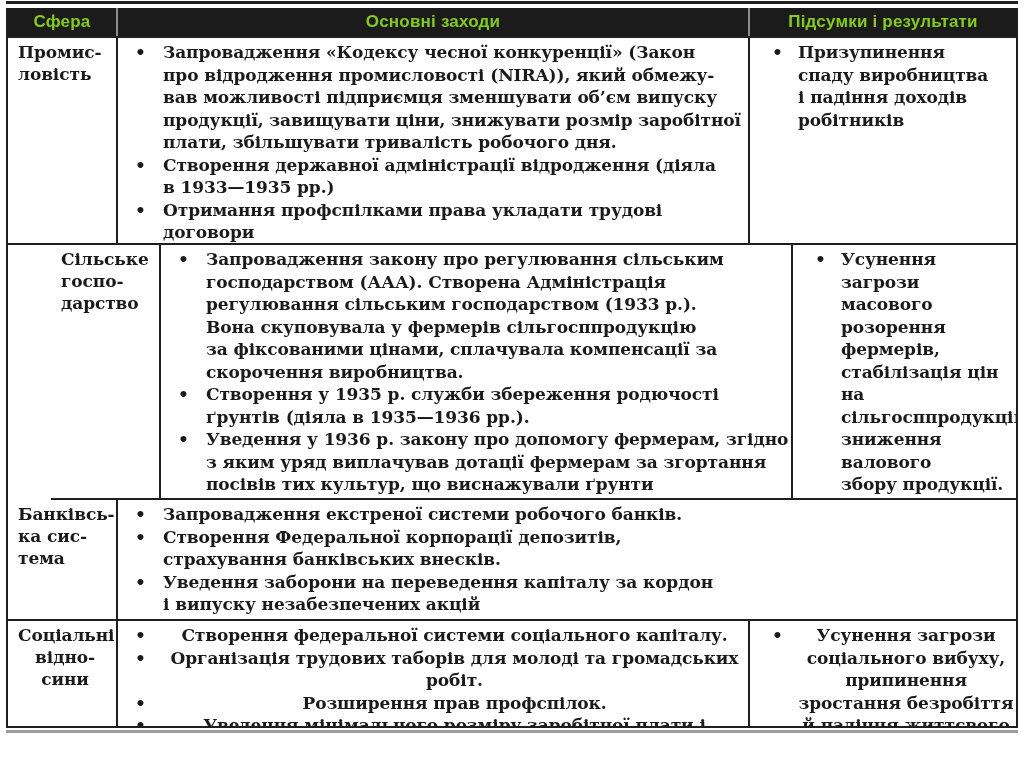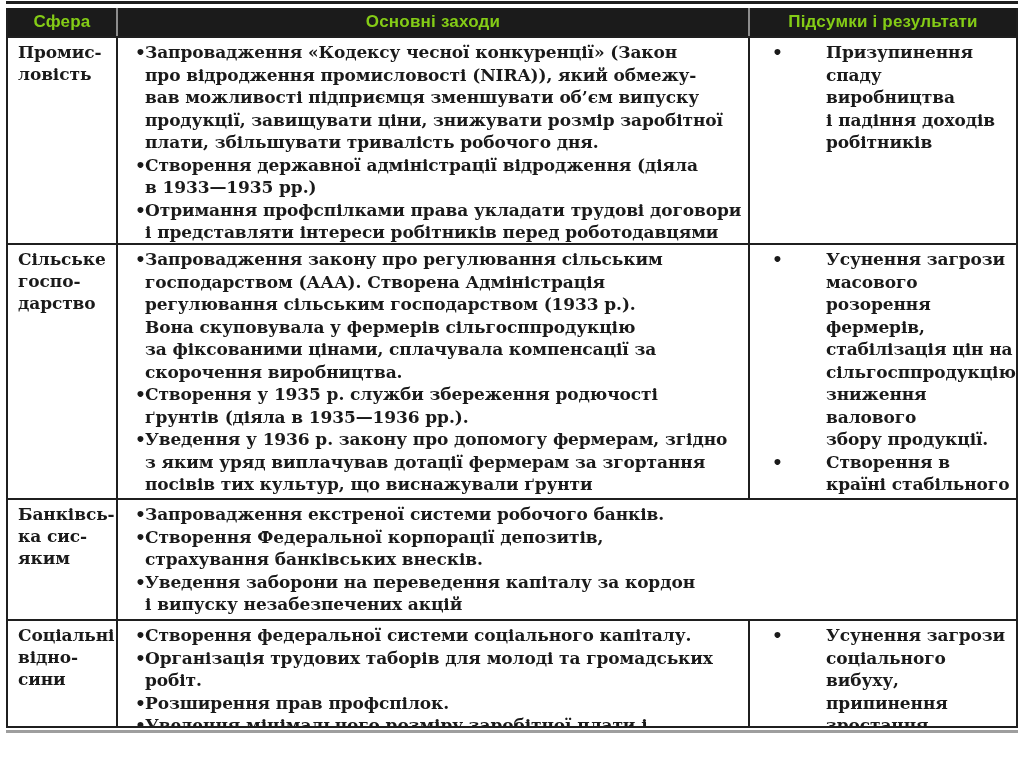--- a/index.html
+++ b/index.html
@@ -27,33 +27,33 @@
   }
   .cell:last-child { border-right:none; }
   .row.header { height:30px; background:#1b1b1b; }
   .row.header .cell {
     border-right:2px solid #8d8d8d;
     display:flex; align-items:center; justify-content:center;
     color:#84cc16; font-family:"Liberation Sans", sans-serif;
     font-weight:bold; font-size:17px; letter-spacing:0.2px;
   }
   .row.header .cell:last-child { border-right:none;text-align:right; }
-  .r1 { height:207px; } .r2 { height:255px; } .r3 { height:121px; } .r4 { height:105px; }
+  .r1 { height:207px; } .r2 { height:255px;margin-left:43px; } .r3 { height:121px; } .r4 { height:105px;text-align:center; }
   .sphere {
     padding:3px 4px 0 10px; font-weight:bold; font-size:17px;
     line-height:22px; white-space:pre-line; letter-spacing:-0.1px;
   }
   ul.bullets { margin:0; padding:3px 2px 0 0; list-style:none; }
   ul.bullets li {
     position:relative; font-weight:bold; font-size:17px;
     line-height:22.5px; white-space:pre-line; letter-spacing:-0.1px;
   }
-  ul.m-bullets li { padding-left:27px; }
+  ul.m-bullets li { padding-left:45px; }
   ul.m-bullets li::before { content:"\2022"; position:absolute; left:17px; }
-  ul.r-bullets li { padding-left:76px; }
+  ul.r-bullets li { padding-left:48px; }
   ul.r-bullets li::before { content:"\2022"; position:absolute; left:22px; }
   .bottom-shadow { margin-top:2px; height:3px; background:#9e9e9e; }
 </style>
 </head>
 <body>
 
 <div class="frame">
   <div class="inner">
     <div class="top-rule"></div>
     <div class="gap"></div>
@@ -123,21 +123,21 @@
             <li>Створення в
 країні стабільного
 продовольчого резерву</li>
           </ul>
         </div>
       </div>
 
       <div class="row r3">
         <div class="cell sphere">Банківсь-
 ка сис-
-яким</div>
+тема</div>
         <div class="cell">
           <ul class="bullets m-bullets">
             <li>Запровадження екстреної системи робочого банків.</li>
             <li>Створення Федеральної корпорації депозитів,
 страхування банківських внесків.</li>
             <li>Уведення заборони на переведення капіталу за кордон
 і випуску незабезпечених акцій</li>
           </ul>
         </div>
       </div>

